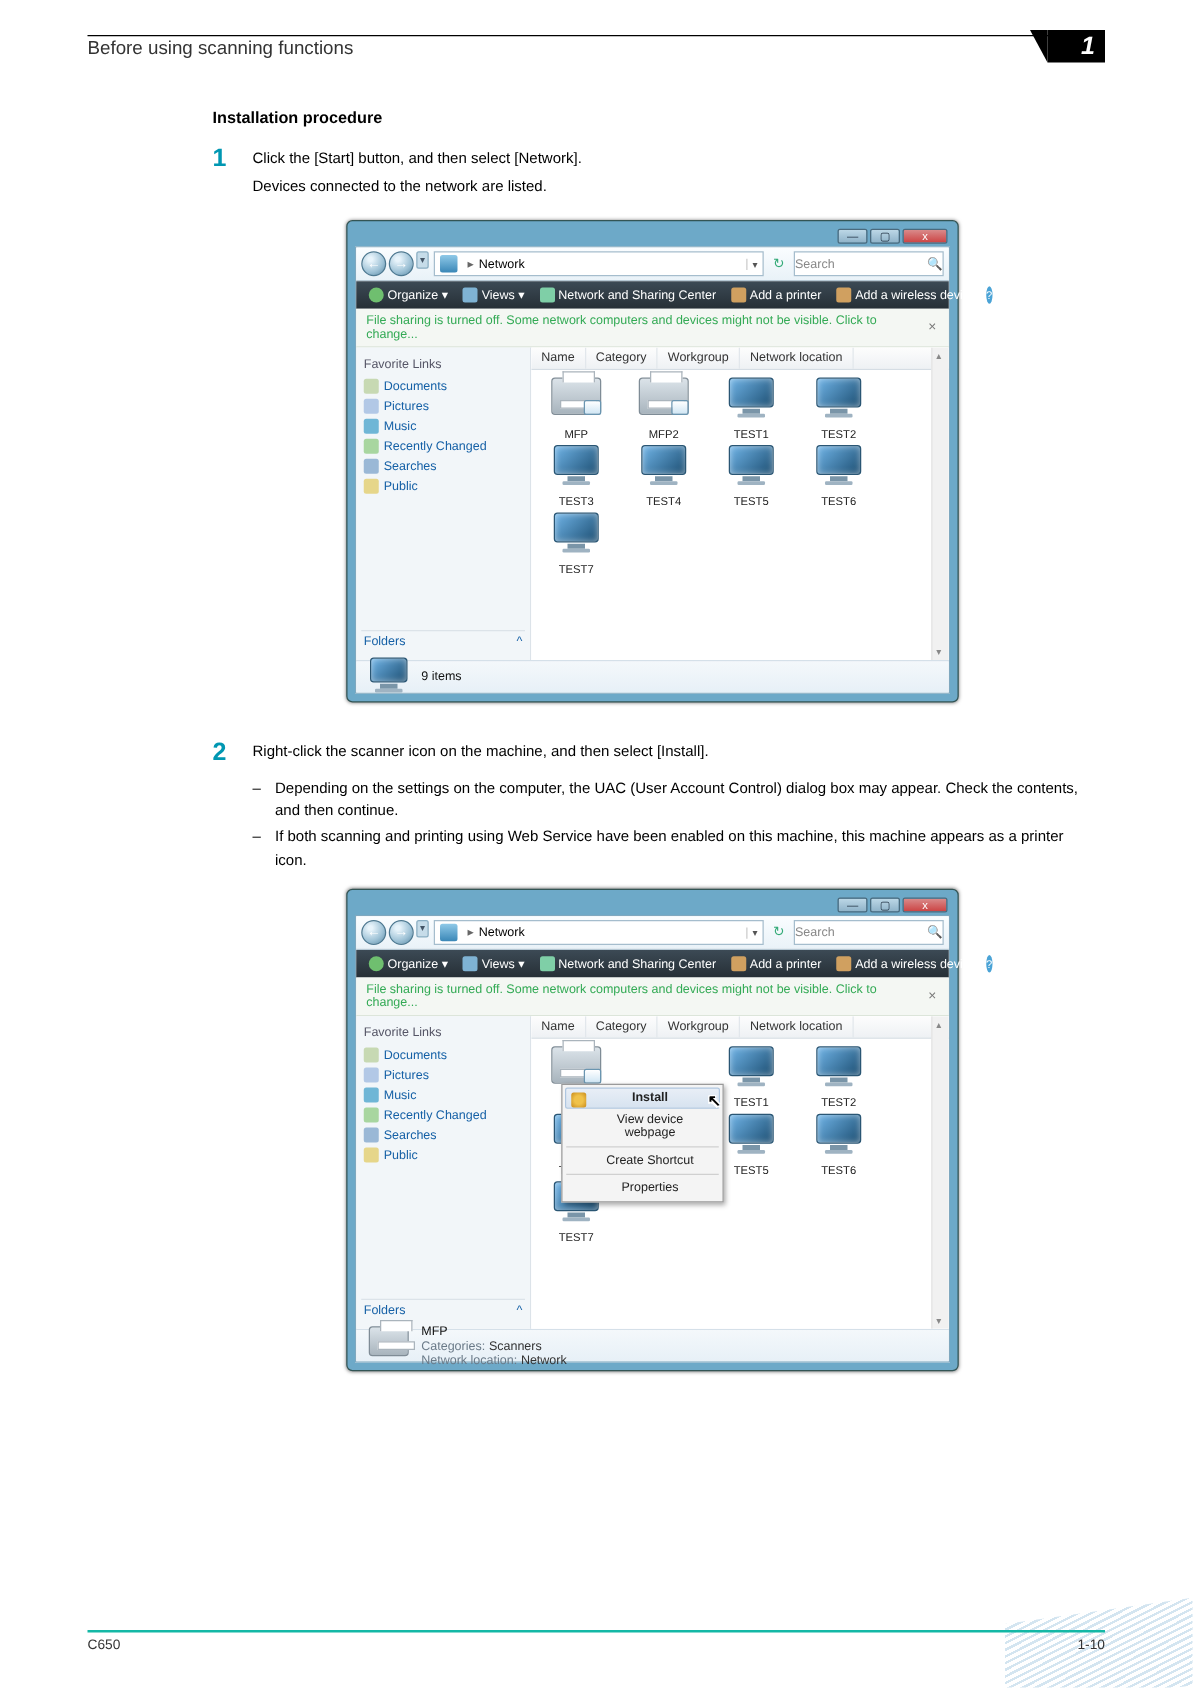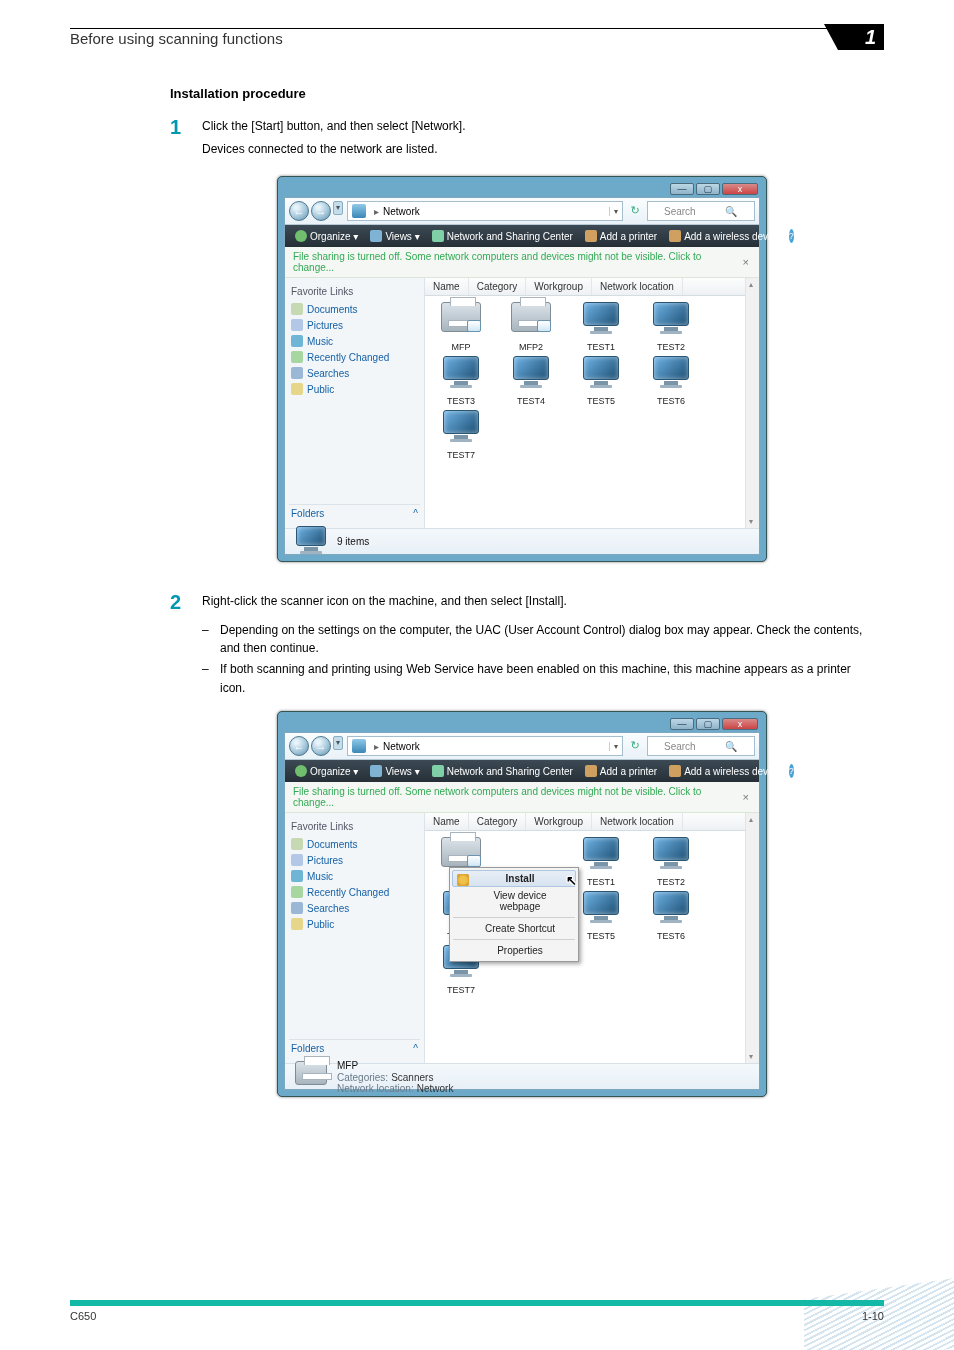--- a/index.html
+++ b/index.html
@@ -30,21 +30,21 @@
   .inner { background: #fff; border: 1px solid #7fa8bf; }
   .addr { display: flex; align-items: center; background: linear-gradient(#fafdff,#e9f2f8); border-bottom: 1px solid #b6c8d4; padding: 3px 4px; gap: 4px; }
   .navbtns { display: flex; gap: 2px; }
   .navcircle { width: 20px; height: 20px; border-radius: 50%; background: radial-gradient(circle at 35% 30%, #e8f4fb 10%, #9ec2d6 60%, #5a8aa5); border: 1px solid #4d7890; display: flex; align-items: center; justify-content: center; color: #fff; font-size: 11px; }
   .recentdrop { width: 10px; height: 14px; background: #c6dce9; border: 1px solid #89adc2; border-radius: 2px; font-size: 8px; text-align: center; line-height: 12px; color: #456; }
   .crumbs { flex: 1; height: 20px; background: #fff; border: 1px solid #a5bdcd; display: flex; align-items: center; padding: 0 4px; }
   .crumb-icon { width: 14px; height: 14px; background: linear-gradient(#8fc9e8,#3a87b7); border-radius: 2px; margin-right: 4px; }
   .crumb-sep { margin: 0 4px; color: #666; }
   .crumb-dd { margin-left: auto; font-size: 8px; color: #555; border-left: 1px solid #ccc; padding-left: 4px; }
   .refresh { width: 16px; height: 14px; font-size: 11px; color: #3a7; text-align: center; }
-  .searchbox { width: 108px; height: 20px; background: #fff; border: 1px solid #a5bdcd; display: flex; align-items: center; padding: 0 16px; color: #888; }
+  .searchbox { width: 120px; height: 20px; background: #fff; border: 1px solid #a5bdcd; display: flex; align-items: center; padding: 0 0; color: #888; }
   .searchbox .mag { margin-left: auto; color: #4a8ab0; }
   .cmdbar { display: flex; align-items: center; background: linear-gradient(#3c4a55,#262f36); color: #fff; font-size: 10px; height: 22px; padding: 0 6px; gap: 4px; }
   .cmditem { display: flex; align-items: flex-end; gap: 3px; padding: 0 4px; white-space: nowrap; }
   .cmditem .ci { width: 12px; height: 12px; background: #7fb3d4; border-radius: 2px; }
   .cmditem .ci.green { background: #6fbf6f; border-radius: 50%; }
   .cmditem .ci.ns { background: #7fcfa7; }
   .cmditem .ci.pr { background: #d0a060; }
   .cmditem .ci.wl { background: #d0a060; }
   .cmdhelp { margin-left: auto; width: 14px; height: 14px; border-radius: 50%; background: #4aa3d6; color: #fff; font-size: 9px; text-align: center; line-height: 14px; }
   .infobar { background: #f4f7f3; border-bottom: 1px solid #dce5da; color: #3a5; font-size: 10px; padding: 4px 8px; display: flex; align-items: center; }
@@ -86,21 +86,21 @@
   .details .meta { font-size: 10px; color: #3a5066; }
   .details .meta .title { color: #111; margin-bottom: 1px; }
   .details .meta .row { color: #6a7a88; }
   .details .meta .row b { color: #333; font-weight: normal; margin-left: 3px; }
   .accent { position: absolute; right: 0; bottom: 0; width: 140px; height: 44px; }
   .accent::after { content: ""; position: absolute; right: -10px; bottom: -8px; width: 160px; height: 70px; background: repeating-linear-gradient(-20deg, rgba(180,210,230,0.35) 0 2px, transparent 2px 5px); transform: skewY(-8deg); }
   .scrollbar-stub { position:absolute; right:0; top:0; bottom:0; width:14px; background:#f1f1f1; border-left:1px solid #e3e3e3; }
   .scrollbar-stub::before { content:"▴"; position:absolute; top:2px; left:3px; font-size:8px; color:#888; }
   .scrollbar-stub::after { content:"▾"; position:absolute; bottom:2px; left:3px; font-size:8px; color:#888; }
 
-  .footer { position: absolute; bottom: 28px; left: 70px; right: 70px; border-top: 6px solid #14b8a6; padding-top: 4px; display: flex; justify-content: space-between; font-size: 11px; color: #333; }
+  .footer { position: absolute; bottom: 28px; left: 70px; right: 70px; border-top: 2px solid #14b8a6; padding-top: 4px; display: flex; justify-content: space-between; font-size: 11px; color: #333; }
 </style>
 </head>
 <body>
 
 <div class="page">
   <hr class="hr-top">
   <div class="header-line">
     <div class="running-head">Before using scanning functions</div>
     <div class="chapter-badge">
         <span>1</span>

